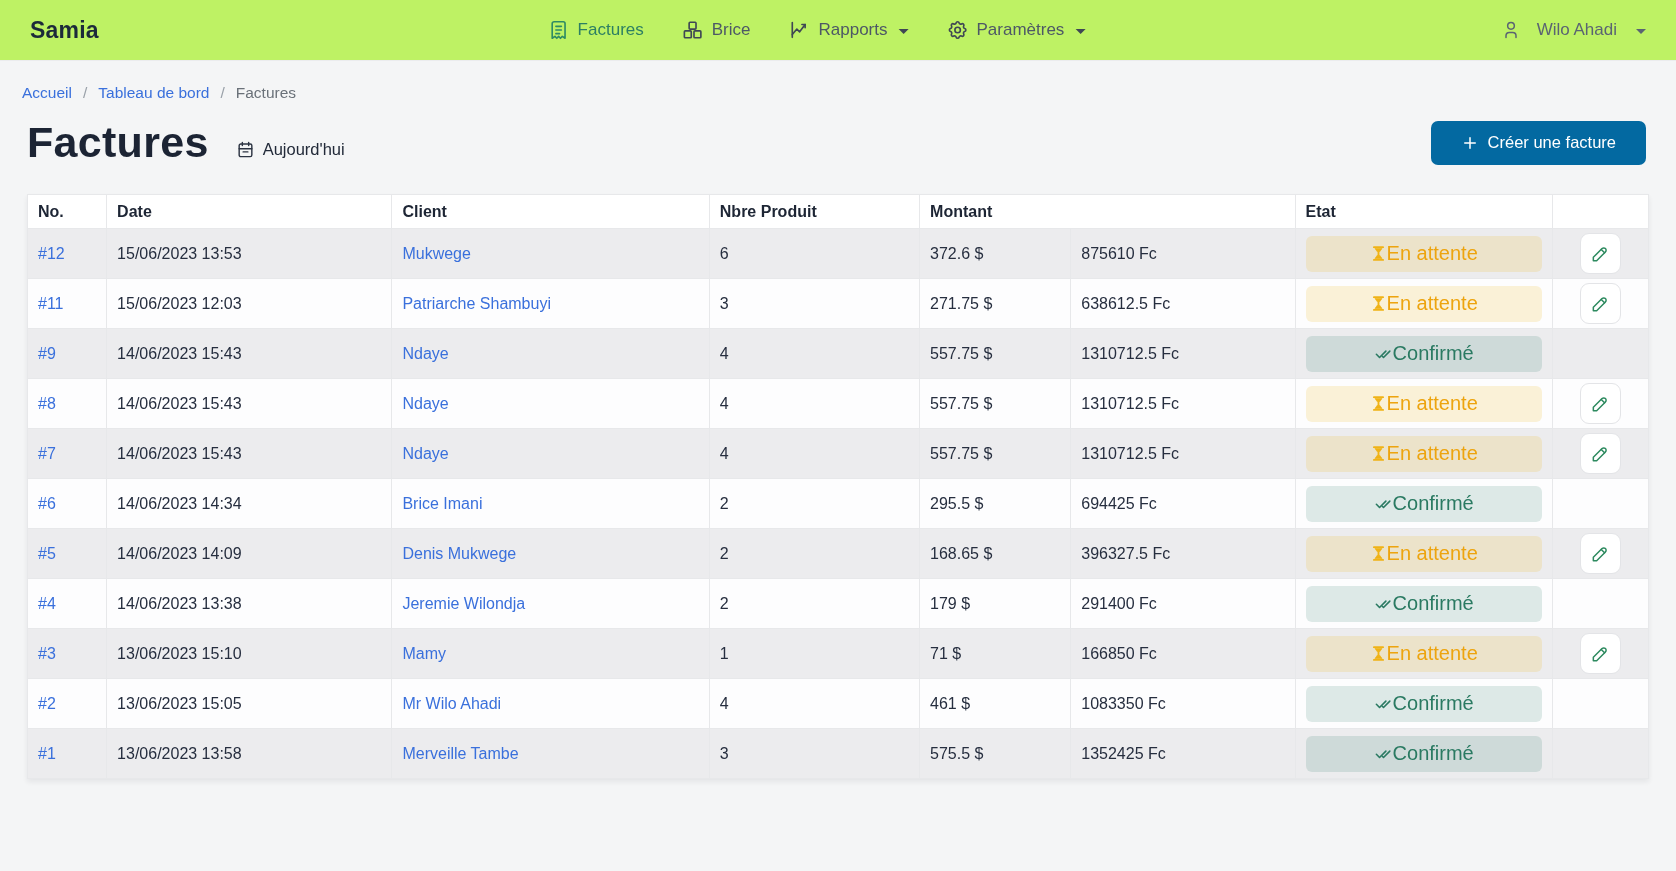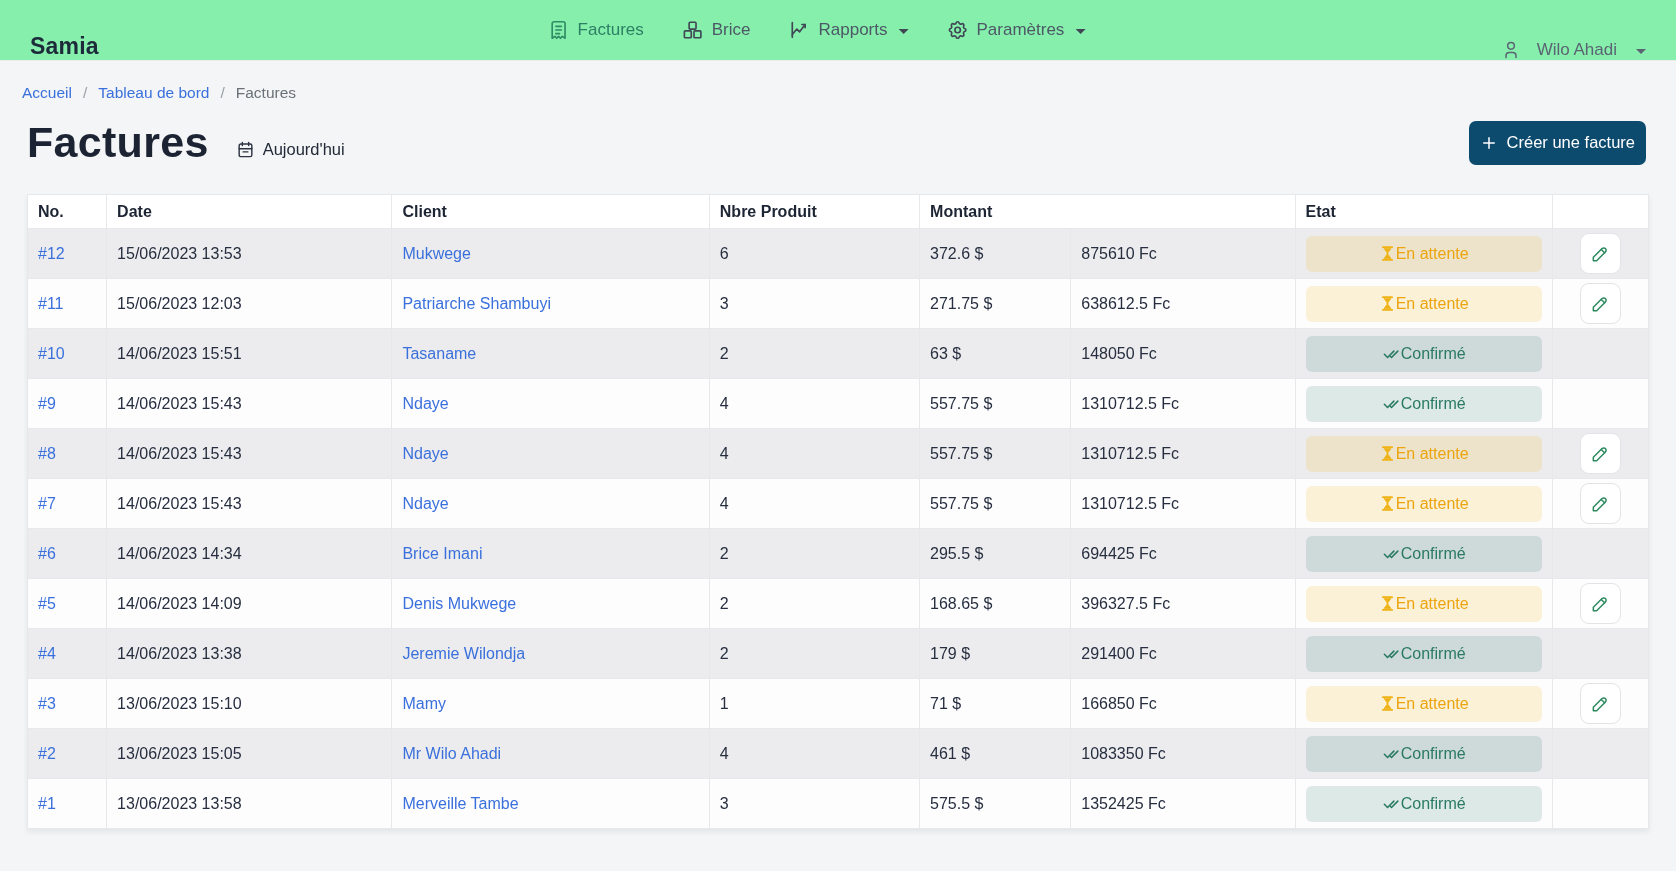--- a/index.html
+++ b/index.html
@@ -7,23 +7,23 @@
   body {
     width: 1676px; height: 871px; overflow: hidden;
     font-family: "Liberation Sans", sans-serif;
     color: #232b3b;
   }
   svg { display: block; }
 
   
   .navbar {
     position: relative;
-    height: 61px; background: #86efac;
+    height: 61px; background: #bef264;
     border-bottom: 1px solid #ebecee;
-    display: flex; align-items: flex-end;
+    display: flex; align-items: center;
     padding: 0 30px;
   }
   .brand { font-size: 23px; font-weight: bold; color: #1c2a3a; letter-spacing: .2px; cursor: pointer; }
   .nav-center {
     position: absolute; left: 50%; top: 0; transform: translateX(-54%);
     height: 100%; display: flex; align-items: center; gap: 38px; list-style: none;
   }
   .nav-item {
     display: flex; align-items: center; gap: 8px;
     font-size: 17px; color: #4d5866; cursor: pointer; white-space: nowrap;
@@ -59,23 +59,23 @@
   .page-title { font-size: 43px; font-weight: bold; color: #1c2434; letter-spacing: .3px; }
   .date-filter {
     display: flex; align-items: flex-start; gap: 8px;
     margin-left: 27px; margin-top: 14px;
     font-size: 16.5px; color: #222a39; cursor: pointer;
   }
   .date-filter .cal { color: #2c3443; }
   .btn-create {
     margin-left: auto;
     display: flex; align-items: center; gap: 9px;
-    background: #0c4a6e; color: #ffffff;
+    background: #0369a1; color: #ffffff;
     border: none; border-radius: 7px;
-    padding: 0 11px; height: 44px;
+    padding: 0 30px; height: 44px;
     font-family: "Liberation Sans", sans-serif;
     font-size: 16.5px; cursor: pointer;
   }
 
   
   .table-wrap { padding: 0 27px; }
   table.invoices {
     width: 100%;
     border-collapse: collapse; table-layout: fixed;
     background: #4d7c0f;
@@ -94,21 +94,21 @@
   table.invoices td { height: 50px; vertical-align: middle; color: #262e3f; }
   tbody tr:nth-child(odd) td { background: #ececee; }
   tbody tr:nth-child(even) td { background: #fdfdfe; }
   a.link { color: #3a70dc; text-decoration: none; cursor: pointer; }
   td.money { color: #2a7a62; }
   td.col-etat { padding: 0 8px; }
   td.col-edit { padding: 0; }
 
   .badge {
     display: flex; align-items: center; justify-content: center; gap: 0;
-    width: 100%; height: 36px; border-radius: 6px; font-size: 16px;
+    width: 100%; height: 36px; border-radius: 6px; font-size: 20px;
   }
   .badge.pending   { background: rgba(236,190,40,.18); color: #eda40f; }
   .badge.confirmed { background: rgba(42,122,98,.15);  color: #2a7a62; }
 
   .edit-btn {
     display: flex; align-items: center; justify-content: center;
     width: 41px; height: 41px; margin: 0 auto;
     background: #ffffff; border: 1px solid #e3e4e7; border-radius: 9px;
     cursor: pointer;
   }
@@ -282,43 +282,20 @@
         <span>
           <svg width="20" height="20" viewBox="0 0 24 24" fill="none" stroke="#2d8a5f" stroke-width="1.8" stroke-linecap="round" stroke-linejoin="round">
             <path d="M4 20h4l10.5 -10.5a2.828 2.828 0 1 0 -4 -4l-10.5 10.5v4"></path>
             <path d="M13.5 6.5l4 4"></path>
           </svg>
         </span>
       </button>
     </td>
   </tr>
 
-  <tr>
-    <td class="col-no"><a class="link">#10</a></td>
-    <td class="col-date">14/06/2023 15:51</td>
-    <td class="col-client"><a class="link">Tasaname</a></td>
-    <td class="col-nbre">2</td>
-    <td class="col-usd money">63 $</td>
-    <td class="col-fc money">148050 Fc</td>
-    <td class="col-etat">
-      <span class="badge confirmed">
-
-        <span class="icon-checks">
-          <svg width="19" height="19" viewBox="0 0 24 24" fill="none" stroke="#2a7a62" stroke-width="2" stroke-linecap="round" stroke-linejoin="round">
-            <path d="M3 13l4 4L15 9"></path>
-            <path d="M10.5 15.5l1.5 1.5L20 9"></path>
-          </svg>
-        </span>
-        <span class="badge-label">Confirmé</span>
-      </span>
-    </td>
-    <td class="col-edit">
-      
-    </td>
-  </tr>
 
   <tr>
     <td class="col-no"><a class="link">#9</a></td>
     <td class="col-date">14/06/2023 15:43</td>
     <td class="col-client"><a class="link">Ndaye</a></td>
     <td class="col-nbre">4</td>
     <td class="col-usd money">557.75 $</td>
     <td class="col-fc money">1310712.5 Fc</td>
     <td class="col-etat">
       <span class="badge confirmed">

